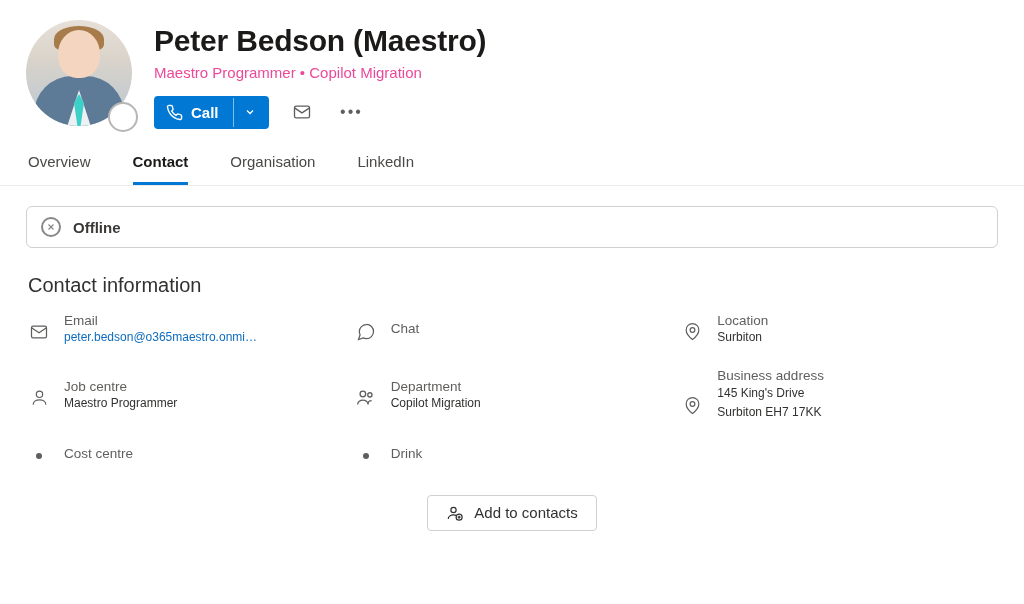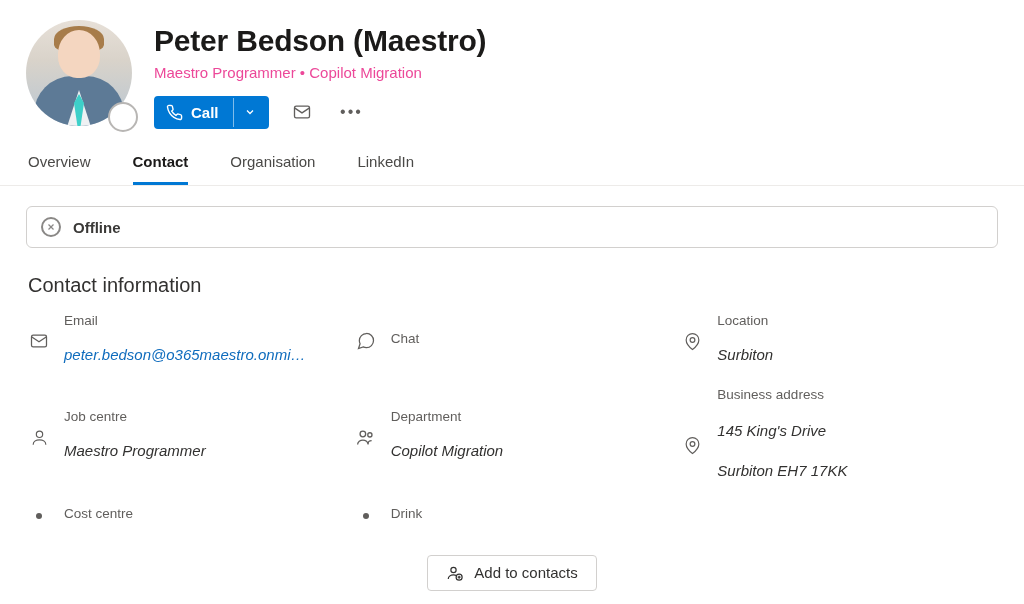--- a/index.html
+++ b/index.html
@@ -111,21 +111,21 @@
     width: 22px; height: 22px; margin-top: 6px;
     display:flex; align-items:center; justify-content:center;
     color:#605e5c; flex-shrink:0;
   }
   .bullet-icon {
     width:22px; display:flex; justify-content:center; align-items:center;
     margin-top:6px; color:#605e5c; flex-shrink:0;
   }
   .bullet-dot { width:6px; height:6px; border-radius:50%; background:#605e5c; }
   .field-body .label { font-size:13.5px; color:#605e5c; }
-  .field-body .value { font-size:15px; color:#323130; margin-top:18px;font-style:italic; }
+  .field-body .value { font-size:12px; color:#323130; margin-top:2px; }
   .field-body .value.link { color:#0f6cbd; cursor:pointer; }
   .field-body .multiline { line-height:1.45; }
 
   .add-contacts-wrap {
     display:flex; justify-content:center; margin-top: 34px;
   }
   .add-contacts {
     display:flex; align-items:center; gap:10px;
     border:1px solid #d2d0ce; border-radius:4px;
     padding: 8px 18px; font-size:15px; color:#323130; cursor:pointer;

